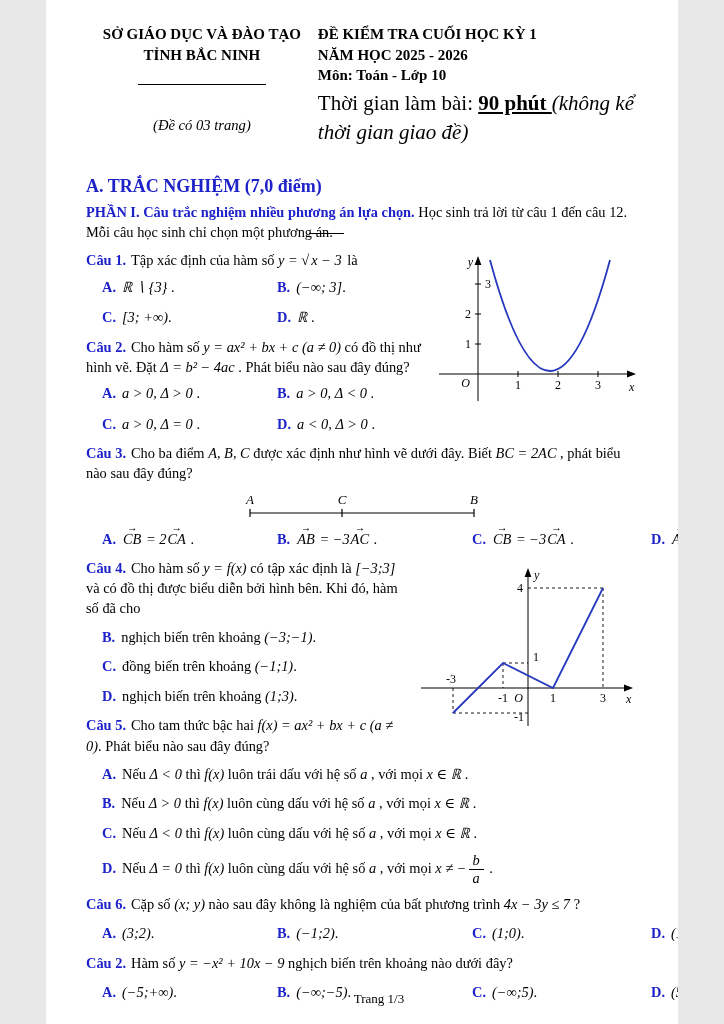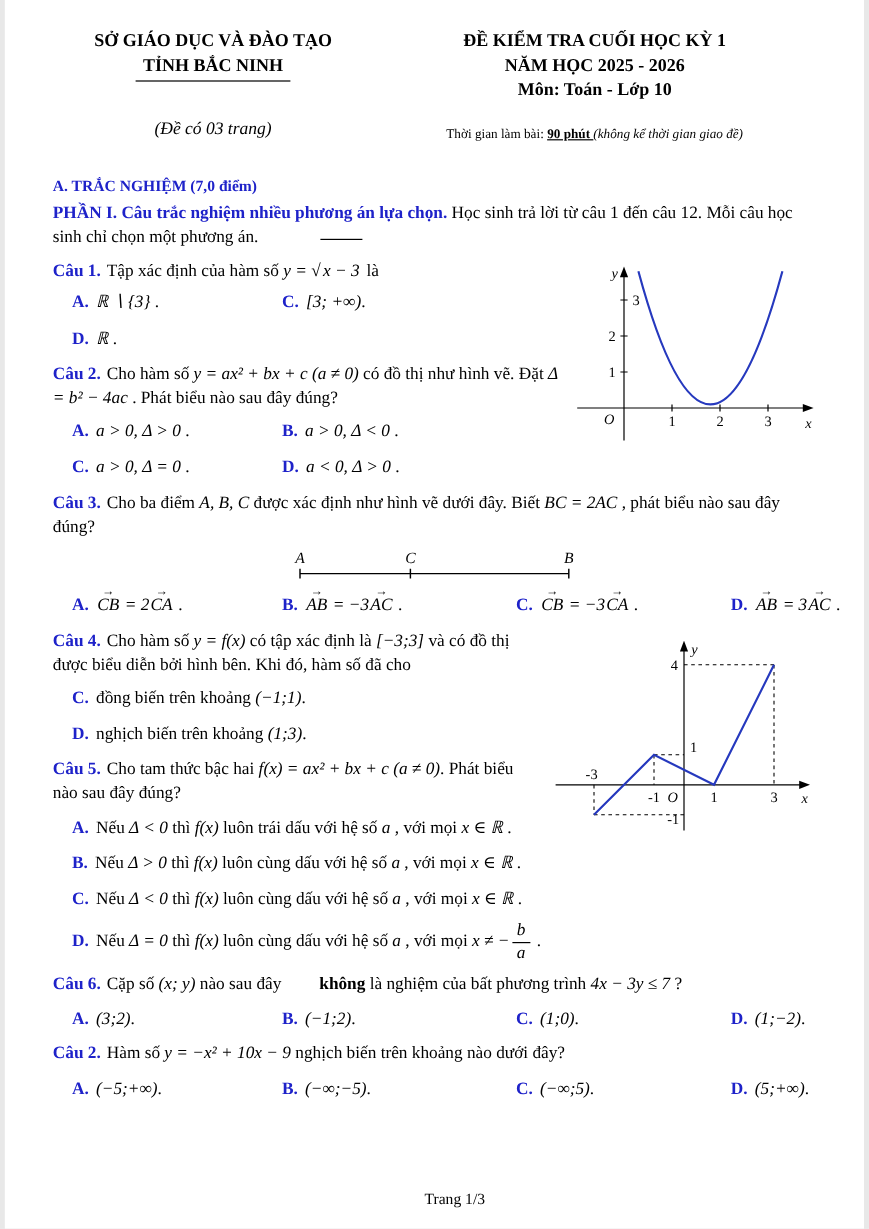--- a/index.html
+++ b/index.html
@@ -1,43 +1,43 @@
 <!DOCTYPE html>
 <html style="--accent: #1E22C9; --curve: #2639BE;"><head>
 <meta charset="utf-8">
 <style>
   :root{ --accent:#1E22C9; --curve:#2639BE; }
   *{box-sizing:border-box;}
   html,body{margin:0;padding:0;background:#e8e8e8;}
   .page{
-    width:716px;height:1024px;margin:0 auto;background:#fff;position:relative;
+    width:632px;height:1024px;margin:0 auto;background:#fff;position:relative;
     padding:24px 40px 0;overflow:hidden;
     font-family:"Liberation Serif","DejaVu Serif",serif;
     font-size:14.4px;color:#000;line-height:1.4;
   }
   
   .header{display:flex;}
   .header-left{width:42%;text-align:center;}
-  .header-right{width:58%;text-align:center;}
+  .header-right{width:58%;text-align:left;}
   .hb{font-weight:bold;font-size:15px;line-height:1.38;}
-  .org-underline{display:inline-block;border-bottom:1.3px solid #000;padding:0 6px 2px;}
+  .org-underline{display:inline-block;border-bottom:1.3px solid #000;padding:0 6px 19px;}
   .note{font-style:italic;font-weight:normal;margin-top:30px;font-size:14.6px;}
-  .time-line{margin-top:19px;font-size:11px;}
+  .time-line{margin-top:3px;font-size:21px;}
   .time-bold{font-weight:bold;text-decoration:underline;}
   .time-italic{font-style:italic;}
   
   .blue-b{color:var(--accent);font-weight:bold;margin-top:14px;}
-  .sec-a{margin:26px 0 0;font-size:13px;}
+  .sec-a{margin:26px 0 0;font-size:18px;}
   .part1{margin:3px 0 0;}
   
   .question{margin-top:8px;}
   .stem{margin:0;}
   .qlabel{color:var(--accent);font-weight:bold;margin-right:5px;}
   .m{font-style:italic;}
-  .b{font-weight:bold;margin-left:28px;}
+  .b{font-weight:normal;}
   .opts{margin-top:6px;padding-left:16px;gap:33px;}
   .cols2{display:grid;grid-template-columns:142px 1fr;row-gap:9px;}
   .cols4{display:grid;grid-template-columns:142px 162px 146px 1fr;padding-top:3px;}
   .stack .opt{margin:8px 0;}
   .opt{white-space:nowrap;line-height:1.5;}
   .ol{color:var(--accent);font-weight:bold;margin-right:6px;}
   
   .sqrt{white-space:nowrap;}
   .rad{font-style:italic;border-top:1px solid #000;padding:18px 2px;}
   .vec{font-style:italic;position:relative;display:inline-block;padding:0 1px;}
@@ -113,20 +113,21 @@
       <text x="38" y="66" text-anchor="end">2</text>
       <text x="52" y="36">3</text>
     </svg>
 
     <div class="question">
       <p class="stem">
         <span class="qlabel">Câu 1.</span><span><span>Tập xác định của hàm số </span><span class="m">y = </span><span class="sqrt">√<span class="rad">x − 3</span></span><span> là</span></span>
       </p>
       <div class="opts cols2">
         <div class="opt"><span class="ol">A.</span><span><span class="m">ℝ ∖ {3}</span><span> .</span></span></div>
+        <div class="opt"><span class="ol">B.</span><span><span class="m">(−∞; 3]</span><span>.</span></span></div>
         <div class="opt"><span class="ol">C.</span><span><span class="m">[3; +∞)</span><span>.</span></span></div>
         <div class="opt"><span class="ol">D.</span><span><span class="m">ℝ</span><span> .</span></span></div>
       </div>
     </div>
 
     <div class="question">
       <p class="stem">
         <span class="qlabel">Câu 2.</span><span><span>Cho hàm số </span><span class="m">y = ax² + bx + c (a ≠ 0)</span><span> có đồ thị như hình vẽ. Đặt </span><span class="m">Δ = b² − 4ac</span><span> . Phát biểu nào sau đây đúng?</span></span>
       </p>
       <div class="opts cols2">
@@ -184,20 +185,21 @@
       <text x="111" y="163" text-anchor="end">-1</text>
       <text class="it" x="213" y="145">x</text>
       <text class="it" x="121" y="21">y</text>
     </svg>
 
     <div class="question">
       <p class="stem">
         <span class="qlabel">Câu 4.</span><span><span>Cho hàm số </span><span class="m">y = f(x)</span><span> có tập xác định là </span><span class="m">[−3;3]</span><span> và có đồ thị được biểu diễn bởi hình bên. Khi đó, hàm số đã cho</span></span>
       </p>
       <div class="opts stack">
+        <div class="opt"><span class="ol">B.</span><span><span>nghịch biến trên khoảng </span><span class="m">(−3;−1)</span><span>.</span></span></div>
         <div class="opt"><span class="ol">C.</span><span><span>đồng biến trên khoảng </span><span class="m">(−1;1)</span><span>.</span></span></div>
         <div class="opt"><span class="ol">D.</span><span><span>nghịch biến trên khoảng </span><span class="m">(1;3)</span><span>.</span></span></div>
       </div>
     </div>
   </div>
 
   <div class="question">
     <p class="stem">
       <span class="qlabel">Câu 5.</span><span><span>Cho tam thức bậc hai </span><span class="m">f(x) = ax² + bx + c  (a ≠ 0)</span><span>. Phát biểu nào sau đây đúng?</span></span>
     </p>

